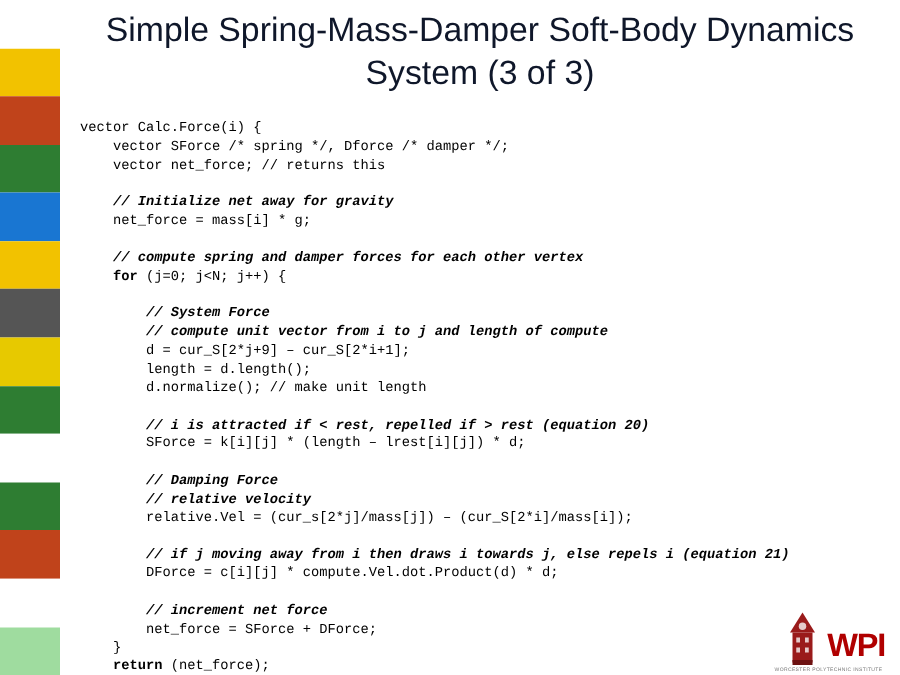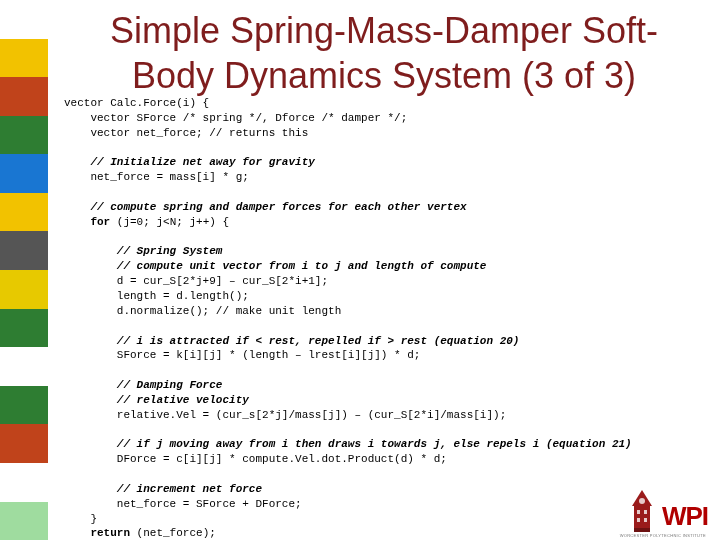--- a/index.html
+++ b/index.html
@@ -21,23 +21,23 @@
     flex-direction: column;
   }
   .sidebar .seg { flex: 1; }
   .title {
     position: absolute;
     left: 48px;
     right: 0;
     top: 8px;
     text-align: center;
     font-family: "Comic Sans MS", "Comic Sans", cursive, Arial, sans-serif;
-    font-size: 36px;
+    font-size: 27px;
     line-height: 1.25;
-    color: #7f1d1d;
+    color: #0f172a;
     padding: 0 24px;
   }
   .code {
     position: absolute;
     left: 64px;
     top: 96px;
     right: 16px;
     font-family: "Courier New", Courier, monospace;
     font-size: 11px;
     line-height: 1.35;
@@ -102,21 +102,21 @@
 <div class="code"><span>vector Calc.Force(i) {</span>
 <span>    vector SForce /* spring */, Dforce /* damper */;</span>
 <span>    vector net_force; // returns this</span>
 <span></span>
 <b><i><span>    // Initialize net away for gravity</span></i></b>
 <span>    net_force = mass[i] * g;</span>
 <span></span>
 <b><i><span>    // compute spring and damper forces for each other vertex</span></i></b>
 <span><span>    </span><b>for</b><span> (j=0; j&lt;N; j++) {</span></span>
 <span></span>
-<b><i><span>        // Spring System</span></i></b>
+<b><i><span>        // System Force</span></i></b>
 <b><i><span>        // compute unit vector from i to j and length of compute</span></i></b>
 <span>        d = cur_S[2*j+9] – cur_S[2*i+1];</span>
 <span>        length = d.length();</span>
 <span>        d.normalize(); // make unit length</span>
 <span></span>
 <b><i><span>        // i is attracted if &lt; rest, repelled if &gt; rest (equation 20)</span></i></b>
 <span>        SForce = k[i][j] * (length – lrest[i][j]) * d;</span>
 <span></span>
 <b><i><span>        // Damping Force</span></i></b>
 <b><i><span>        // relative velocity</span></i></b>

